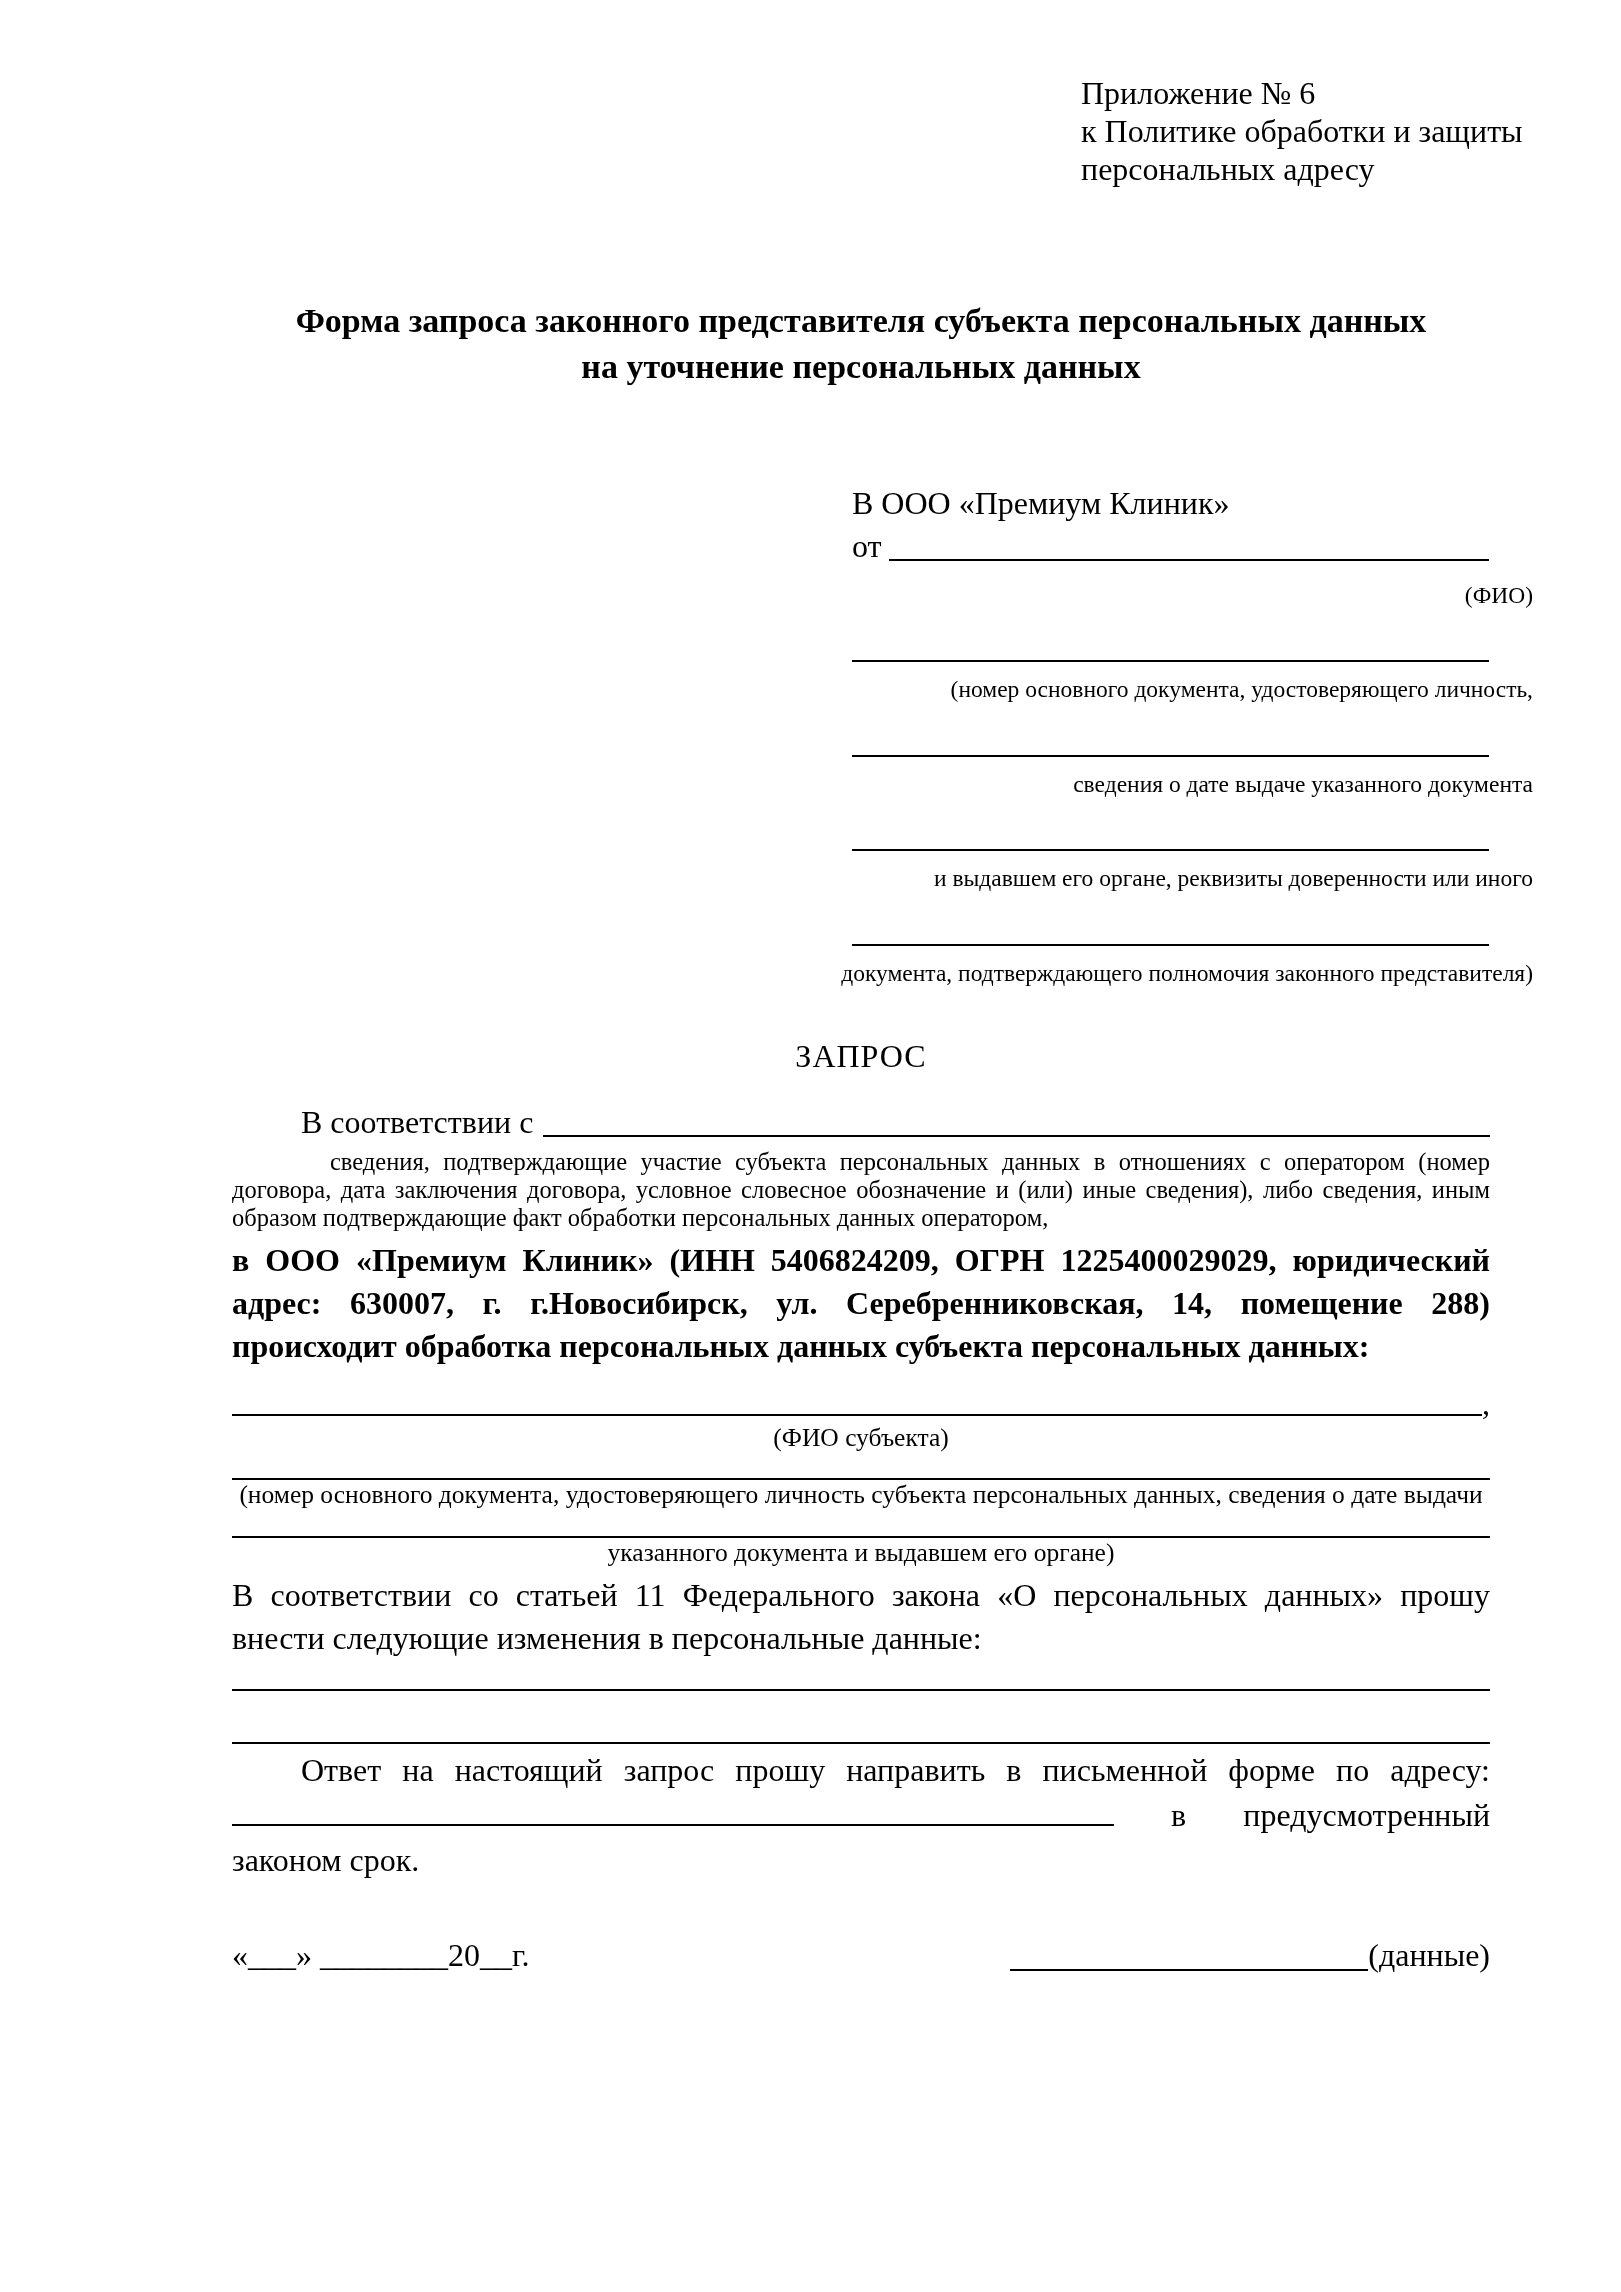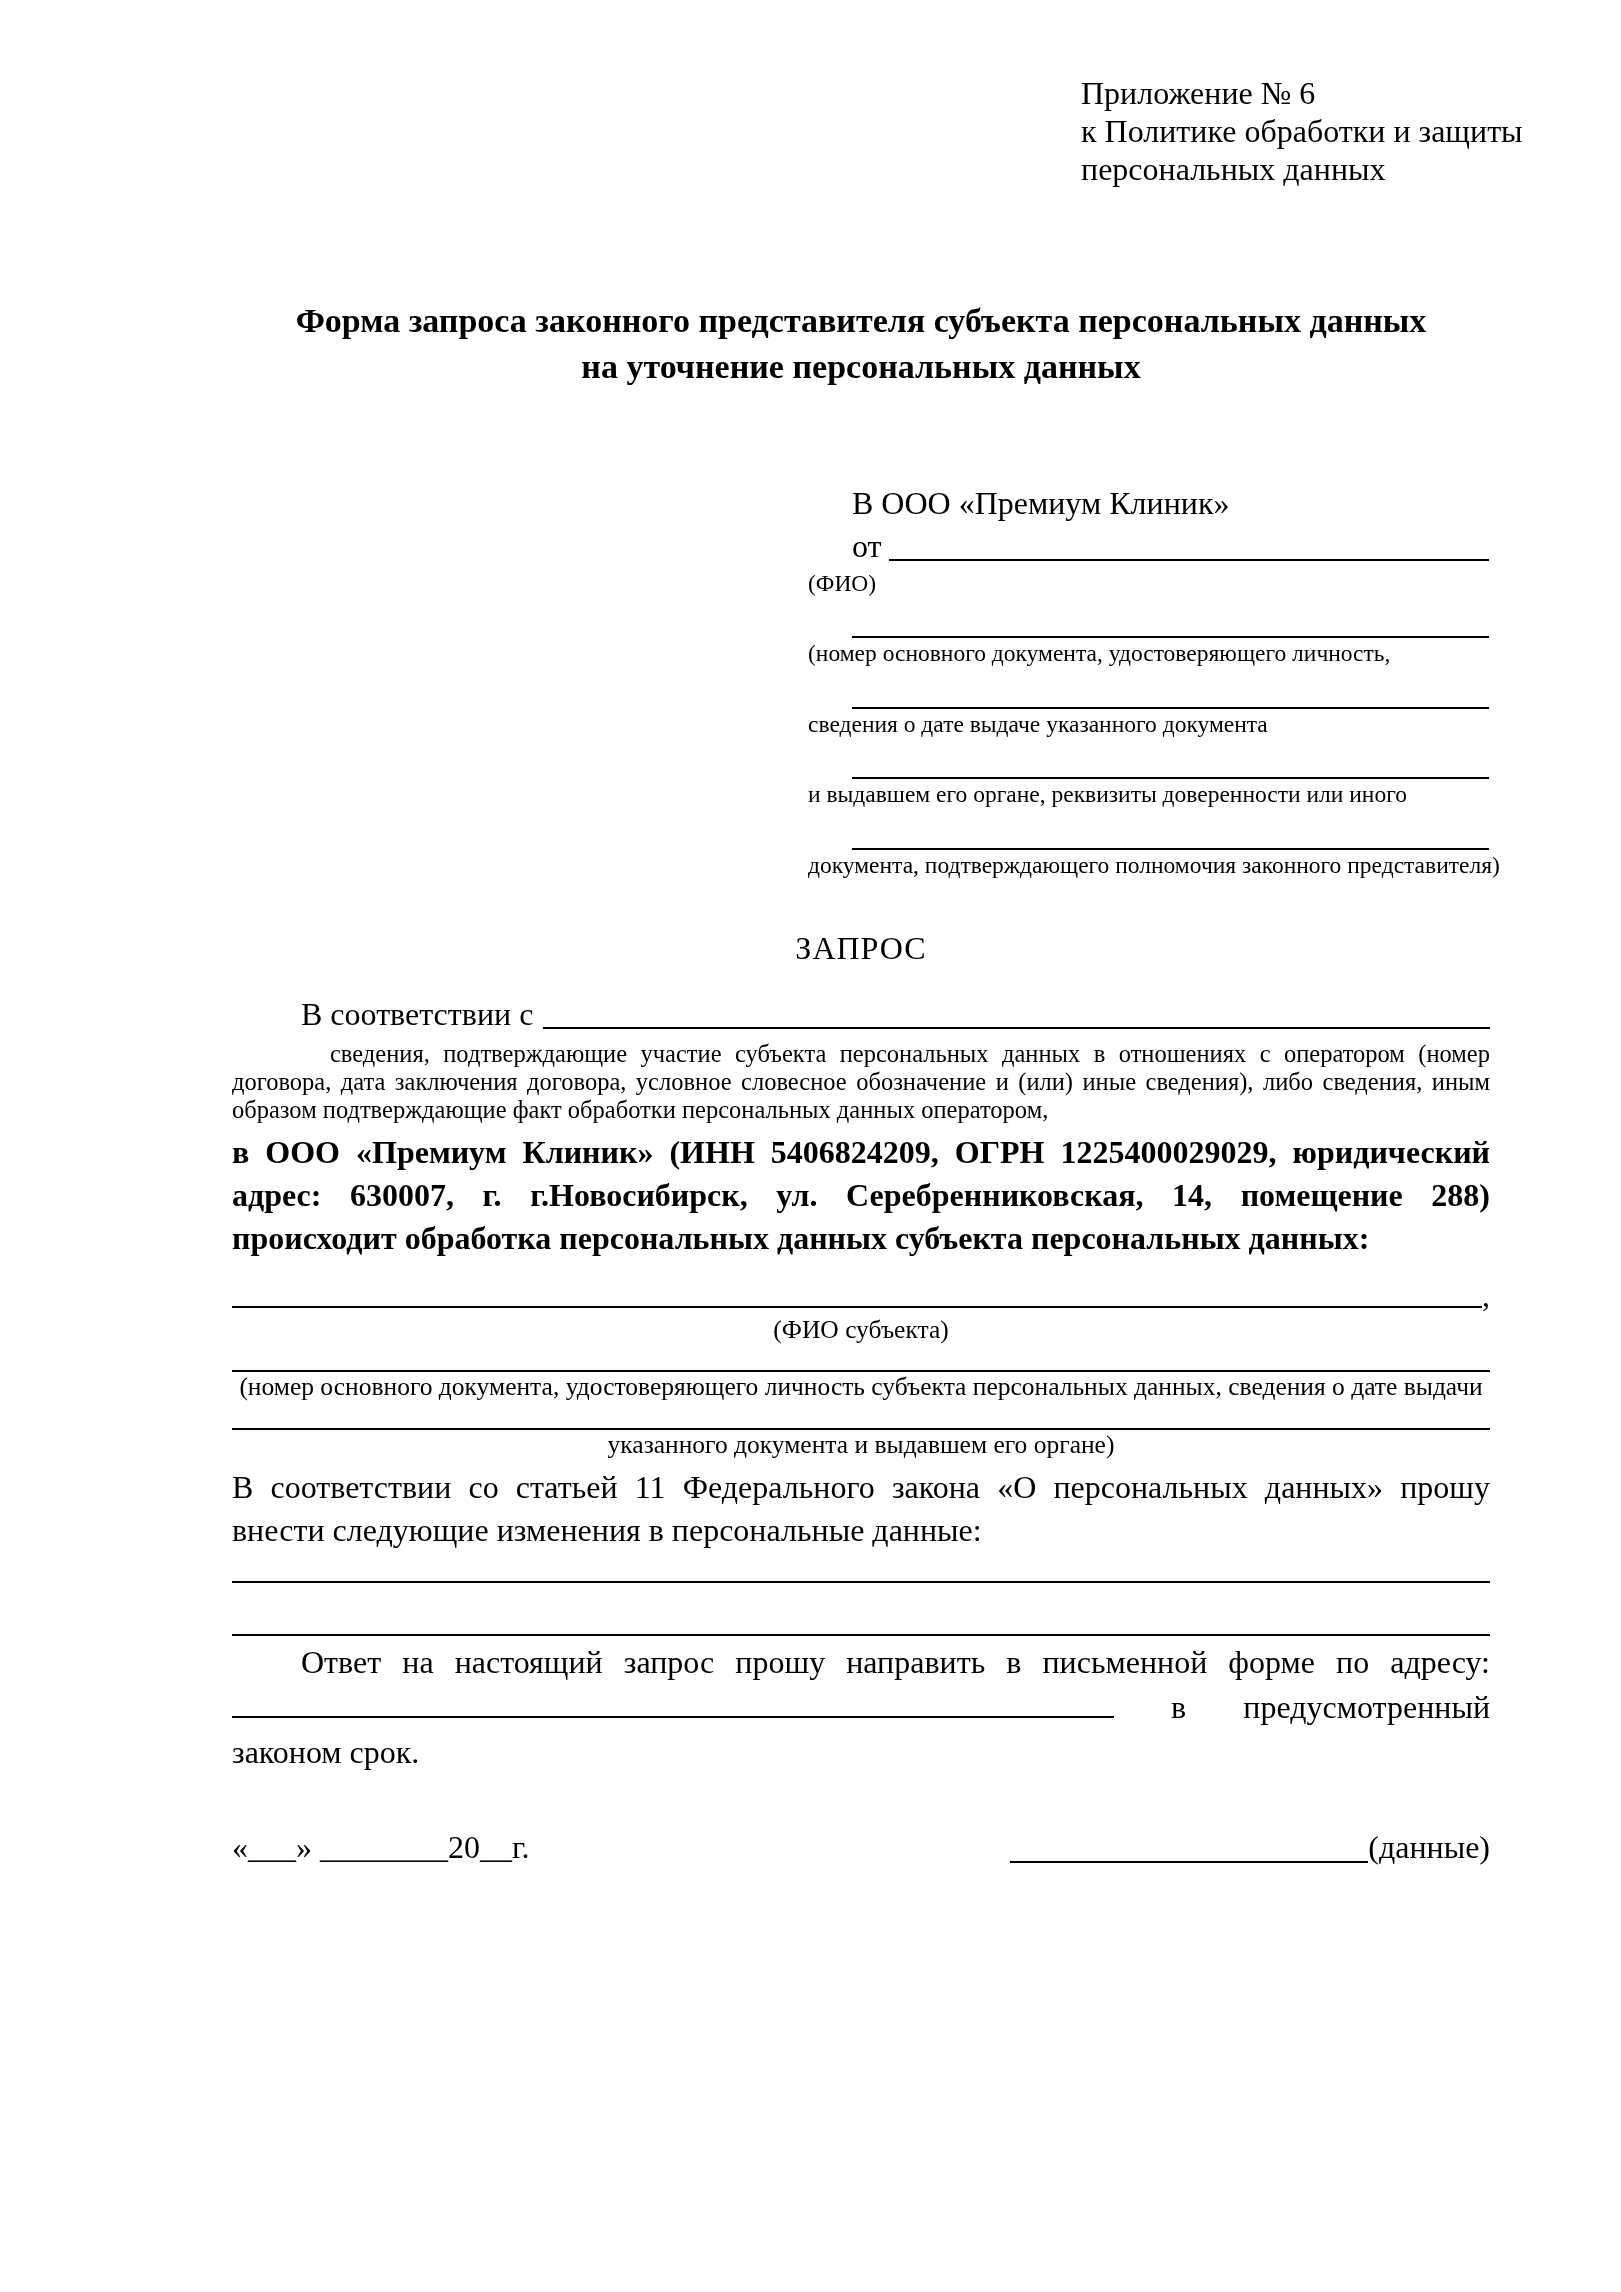--- a/index.html
+++ b/index.html
@@ -21,21 +21,21 @@
   
   .form-title { margin-top:110px; text-align:center; font-weight:bold; font-size:34px; }
   .form-title div { line-height:46px; white-space:nowrap; }
 
   
   .addressee { margin-top:92px; margin-left:620px; width:637px; }
   .addr-to { line-height:43px; white-space:nowrap; }
   .row { display:flex; }
   .row .label { line-height:43px; }
   .row .fill { flex:1; border-bottom:2px solid #000; margin:0 0 6.9px 7.8px; }
-  .cap { font-size:23.5px; line-height:27.4px; text-align:left; white-space:nowrap; margin:0 -44px; padding-top:2px; }
+  .cap { font-size:23.5px; line-height:27.4px; text-align:right; white-space:nowrap; margin:12px -44px; padding-top:2px; }
   .slot { height:41px; border-bottom:2px solid #000; }
 
   .zapros { margin-top:51px; text-align:center; letter-spacing:1px; }
 
   
   .lead-row { display:flex; margin-top:25.5px; padding-left:69px; }
   .lead-row .label { white-space:nowrap; line-height:43px; }
   .lead-row .fill { flex:1; border-bottom:2px solid #000; margin:0 0 6.9px 9.8px; }
 
   .footnote { font-size:24.5px; line-height:28px; text-align:justify; text-indent:98px; margin-top:3.9px; }
@@ -66,21 +66,21 @@
 </style>
 </head>
 <body>
 
 <div class="page">
   <div class="content">
 
     <div class="appendix">
       <div>Приложение № 6</div>
       <div>к Политике обработки и защиты</div>
-      <div>персональных данных</div>
+      <div>персональных адресу</div>
     </div>
 
     <div class="form-title">
       <div>Форма запроса законного представителя субъекта персональных данных</div>
       <div>на уточнение персональных данных</div>
     </div>
 
     <div class="addressee">
       <div class="addr-to">В ООО «Премиум Клиник»</div>
       <div class="row">

